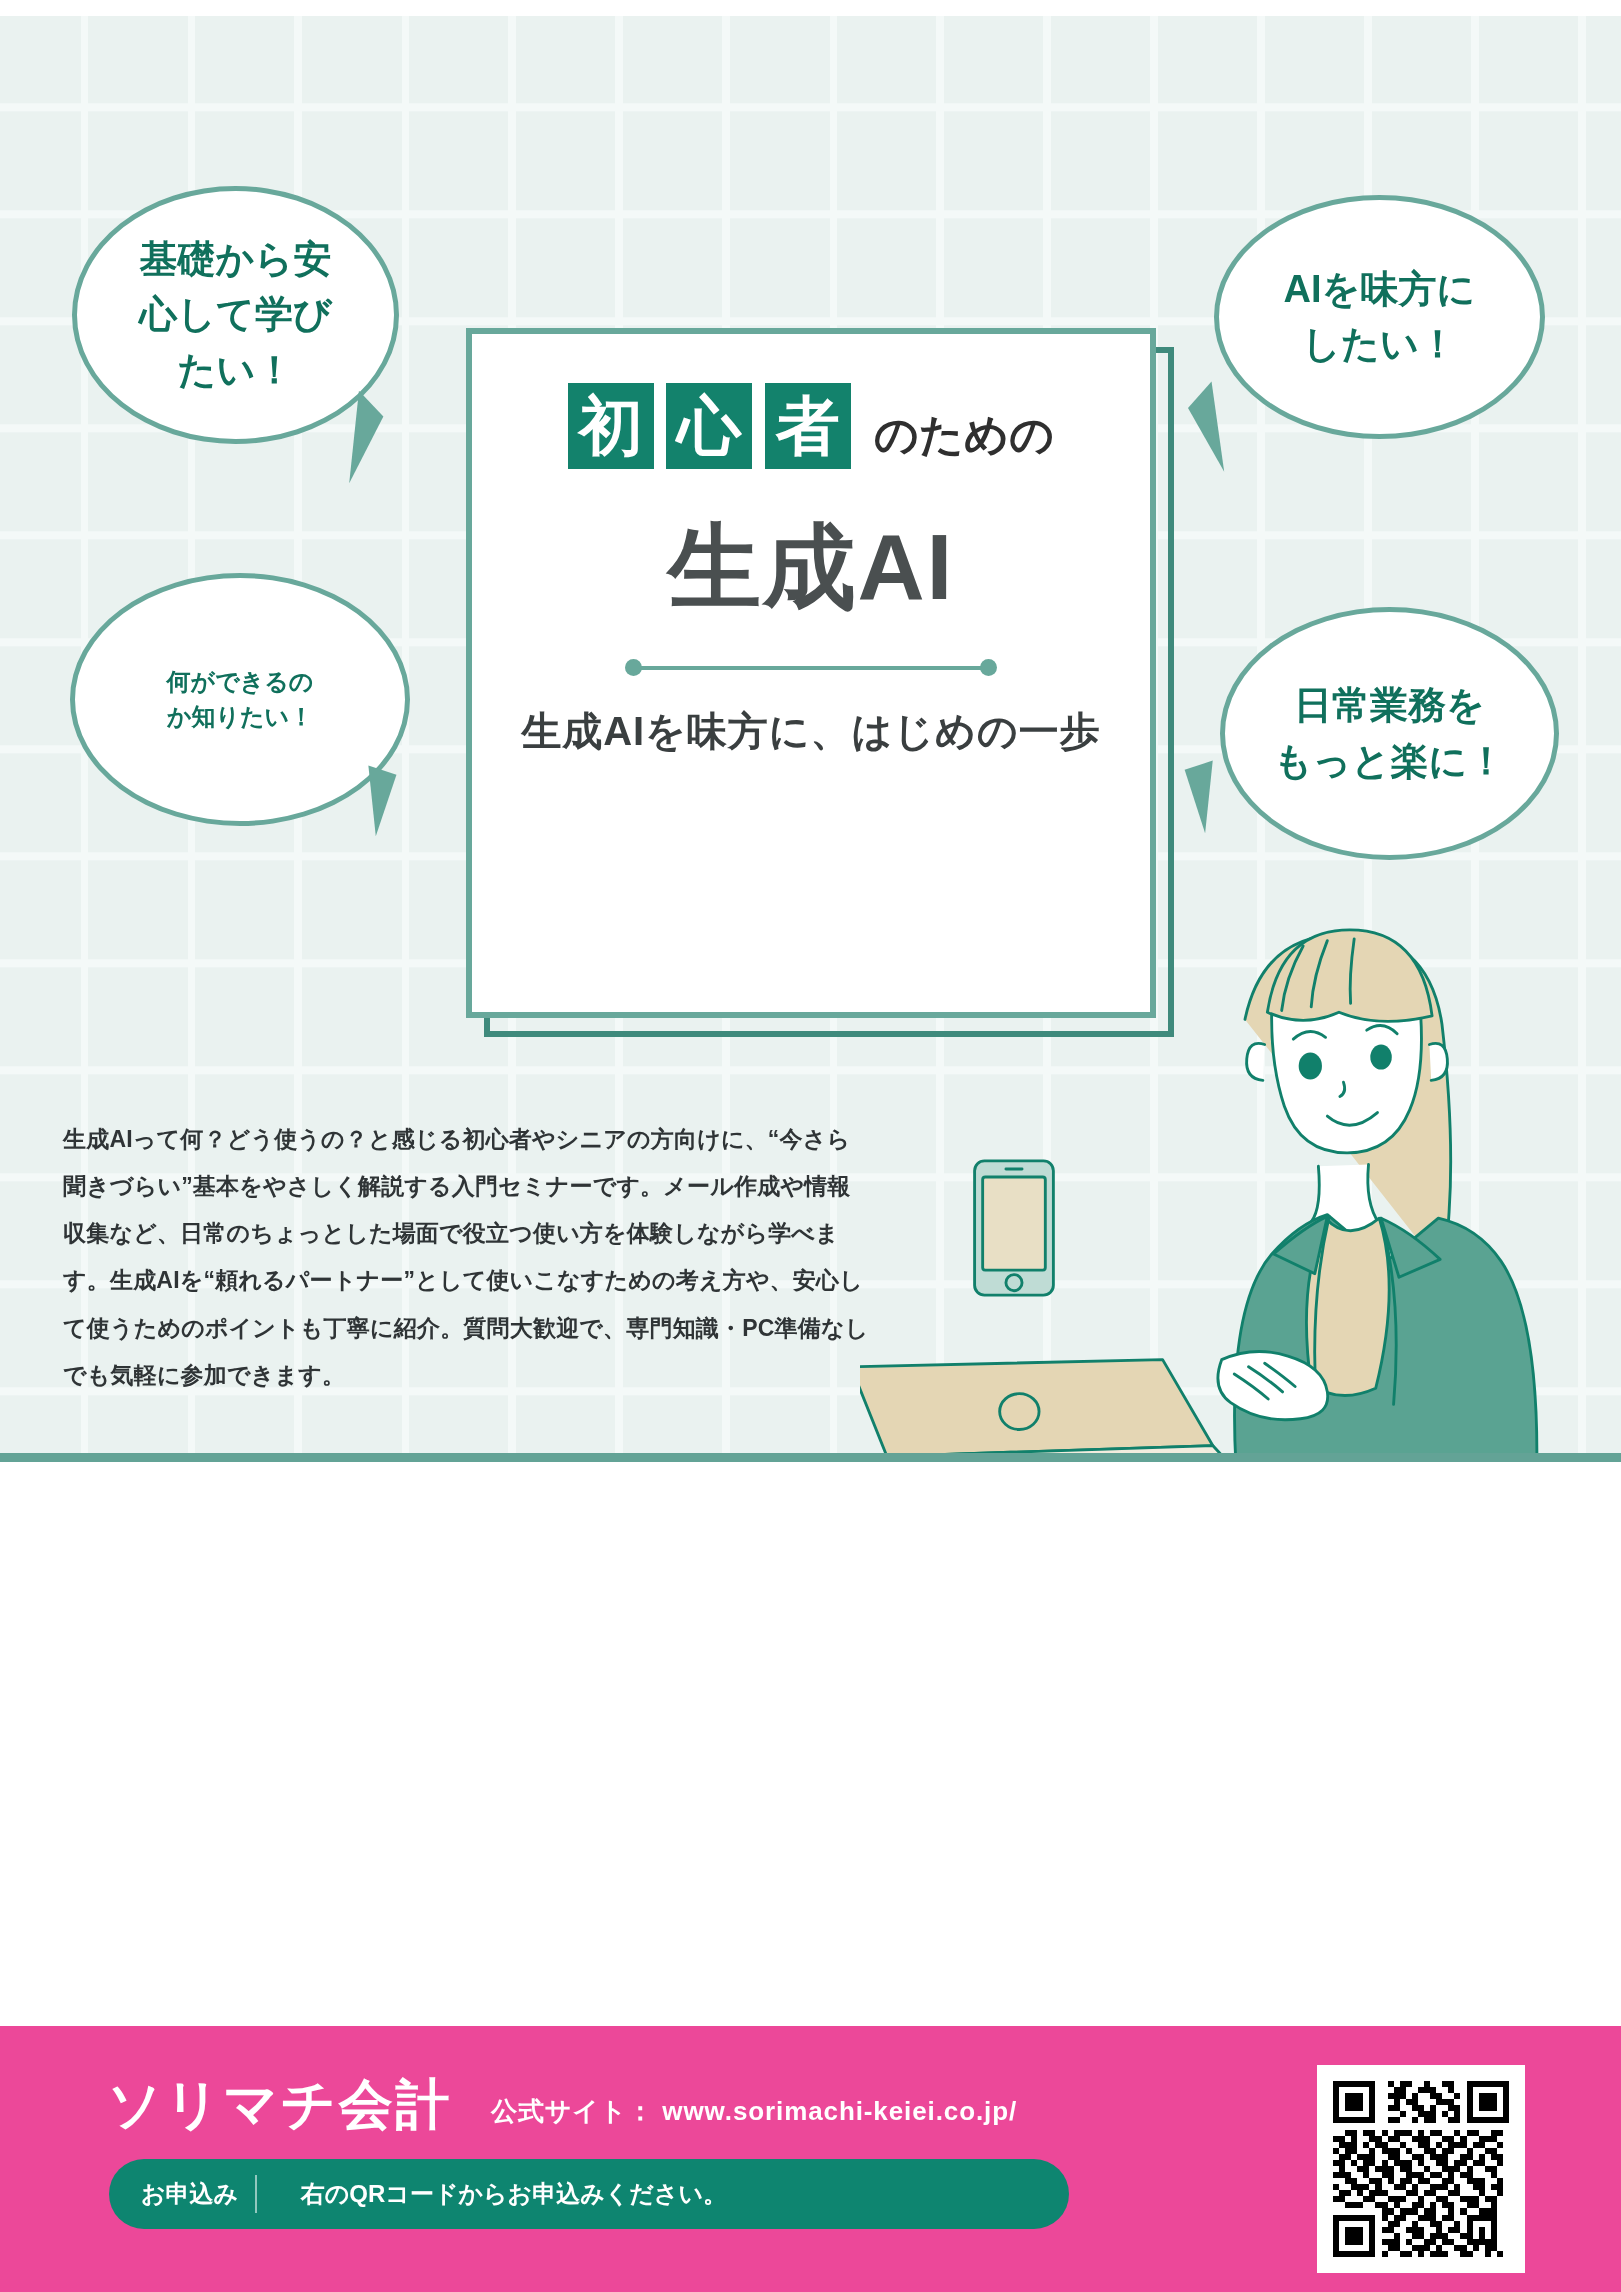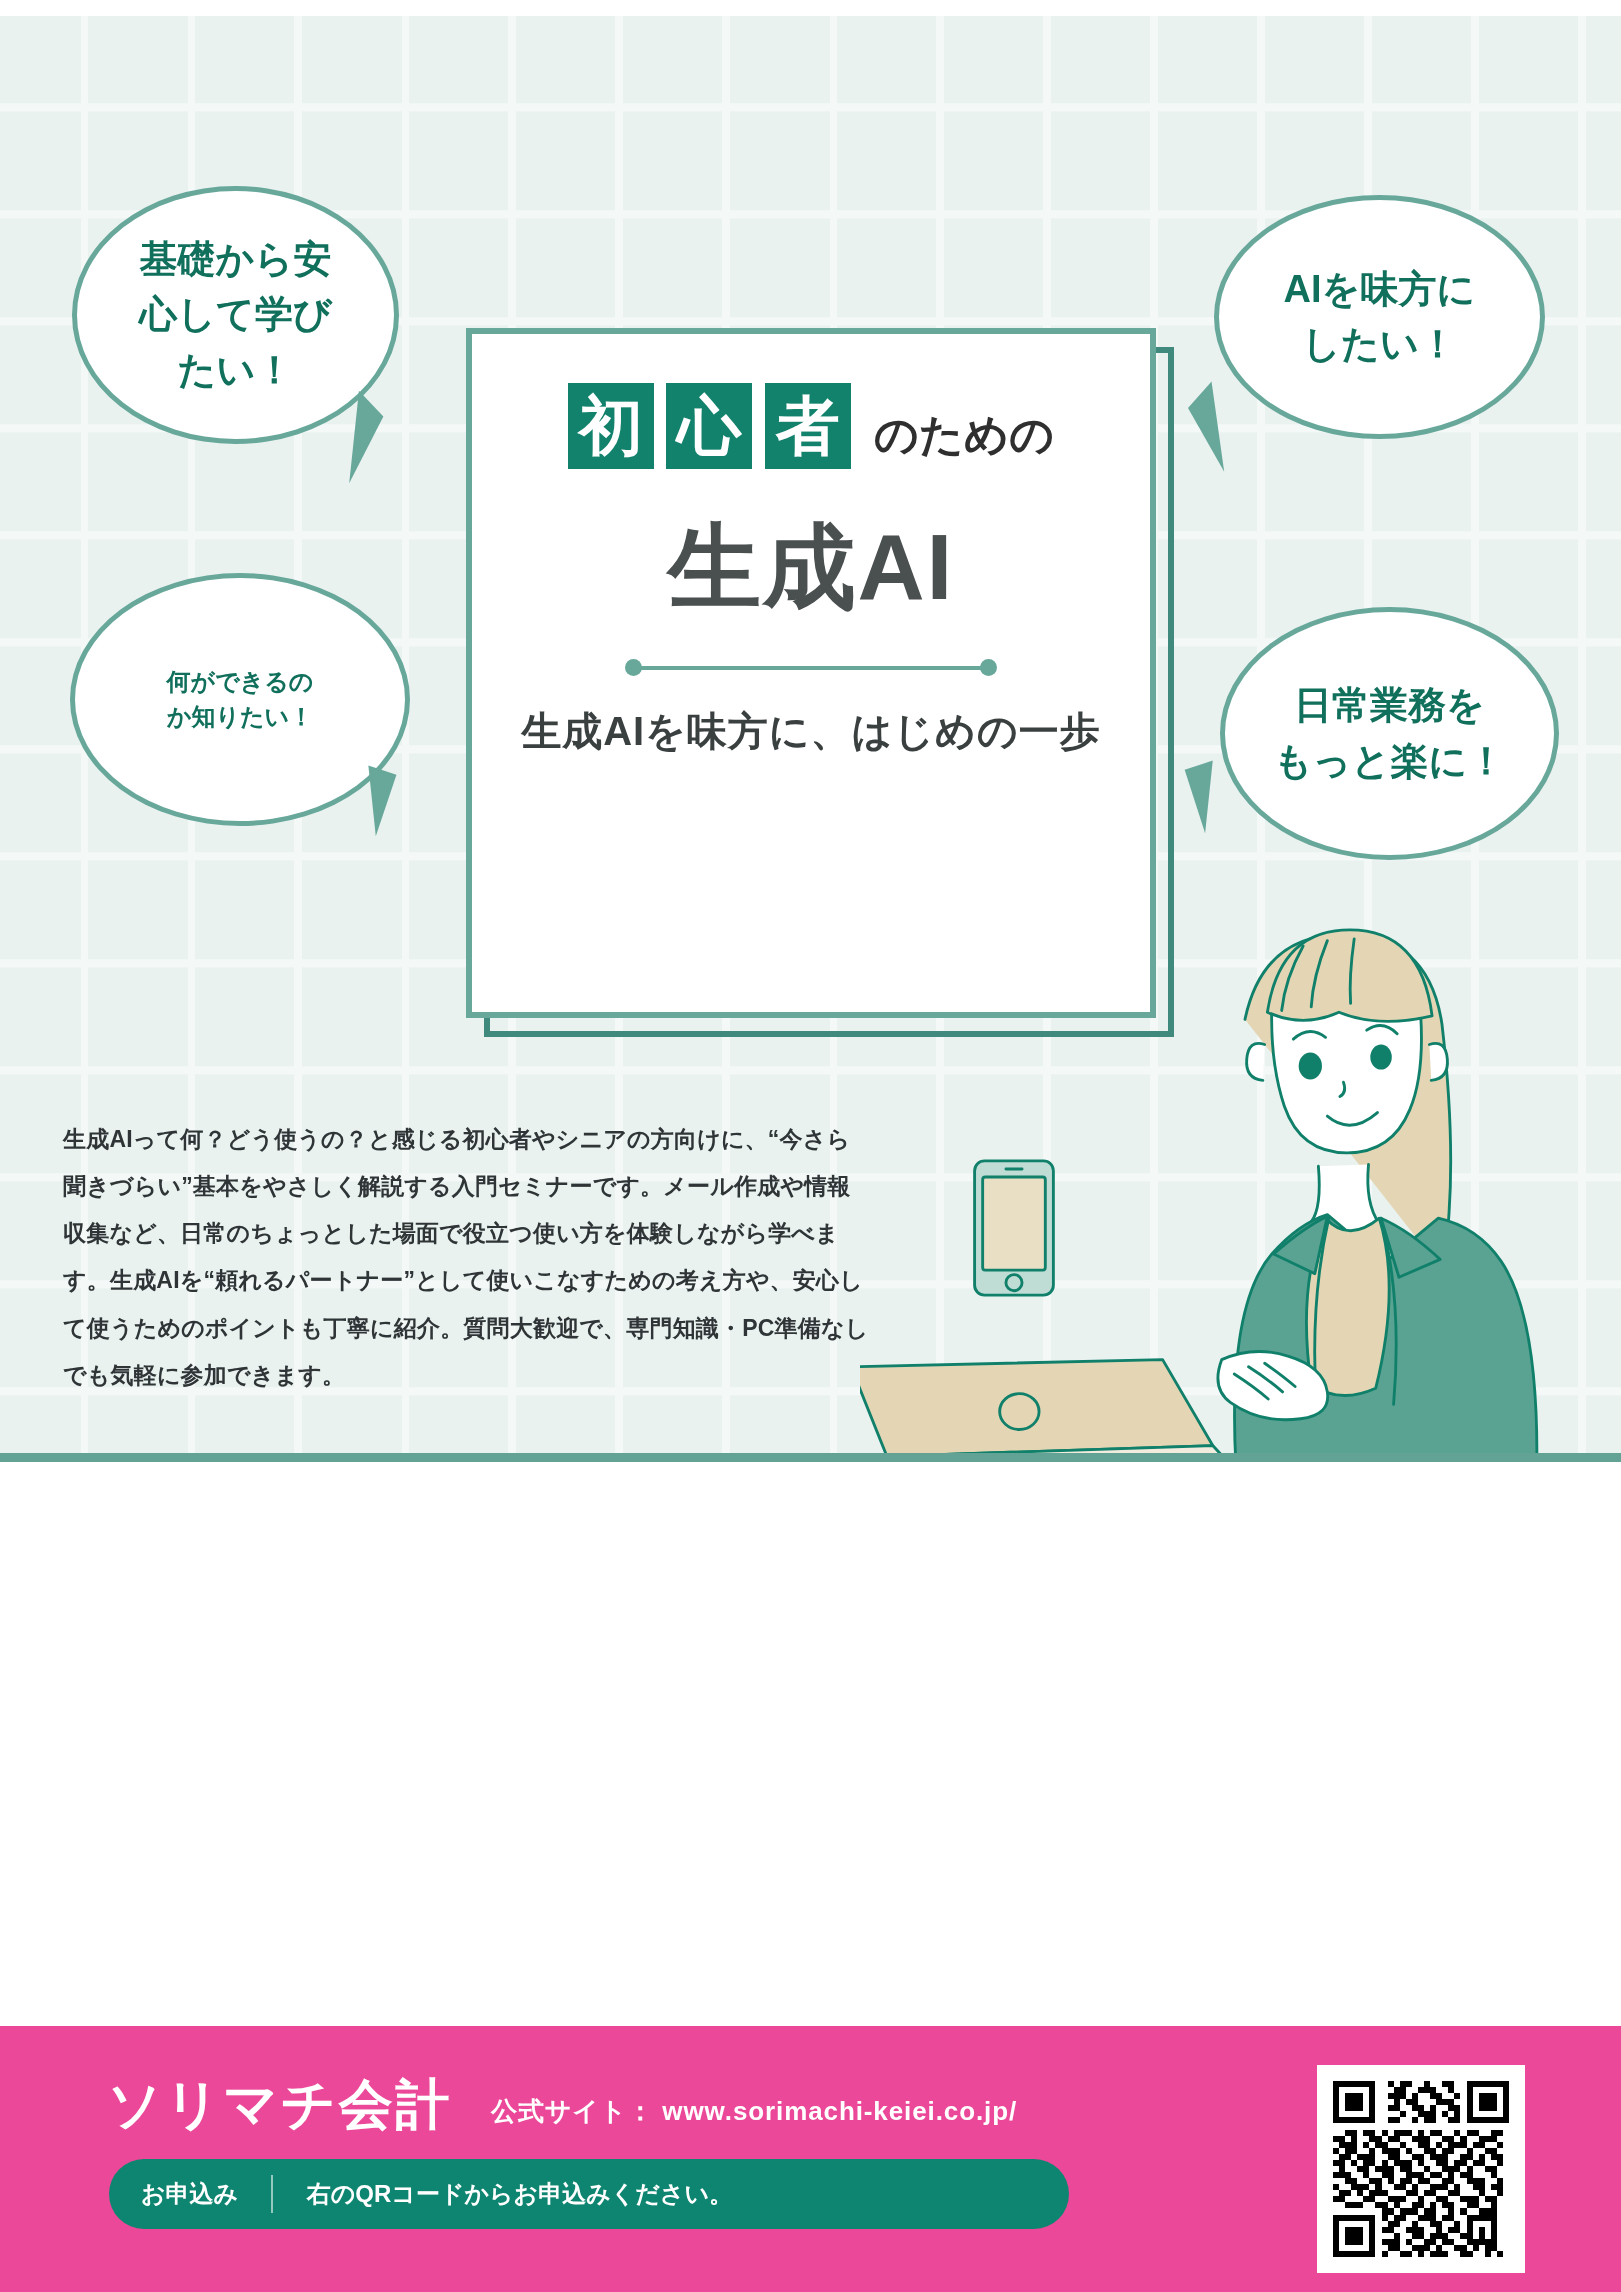--- a/index.html
+++ b/index.html
@@ -180,23 +180,23 @@
     position: absolute; left: 491px; top: 68px;
     font-size: 26px; font-weight: 700; color: #ffffff; letter-spacing: 0.9px;
   }
   .apply-bar {
     position: absolute; left: 109px; top: 133px;
     width: 960px; height: 70px;
     background: #0e8570;
     border-radius: 36px;
     display: flex; align-items: center;
   }
-  .apply-label { color:#fff; font-size: 24px; font-weight: 700; padding-left: 32px; width: 162px; }
+  .apply-label { color:#fff; font-size: 24px; font-weight: 700; padding-left: 32px; width: 146px; }
   .apply-sep { width: 1.8px; height: 38px; background: rgba(255,255,255,.55); }
-  .apply-text { color:#fff; font-size: 24px; font-weight: 700; padding-left: 34px; }
+  .apply-text { color:#fff; font-size: 24px; font-weight: 700; padding-left: 44px; }
 
   .qr-wrap {
     position: absolute; left: 1317px; top: 2065px;
     width: 208px; height: 208px;
     background: #ffffff;
     padding: 16px;
   }
   .qr-wrap svg { display:block; width:100%; height:100%; }
 </style>
 </head>

